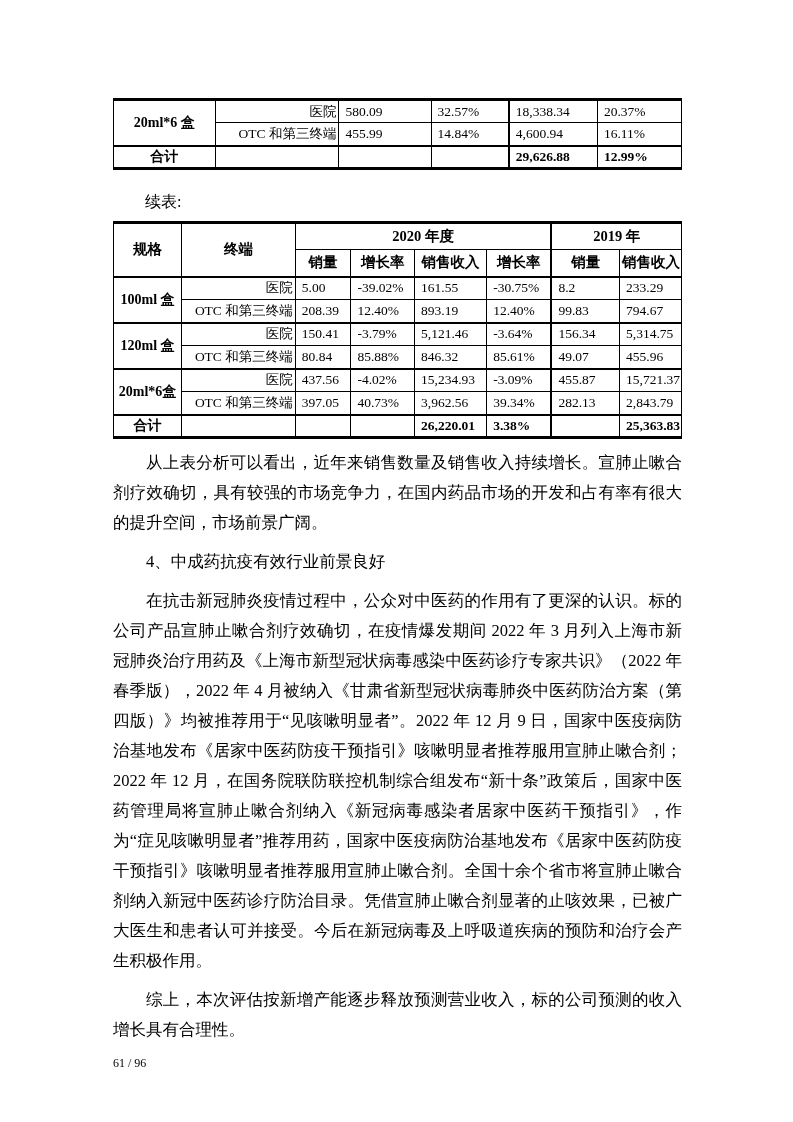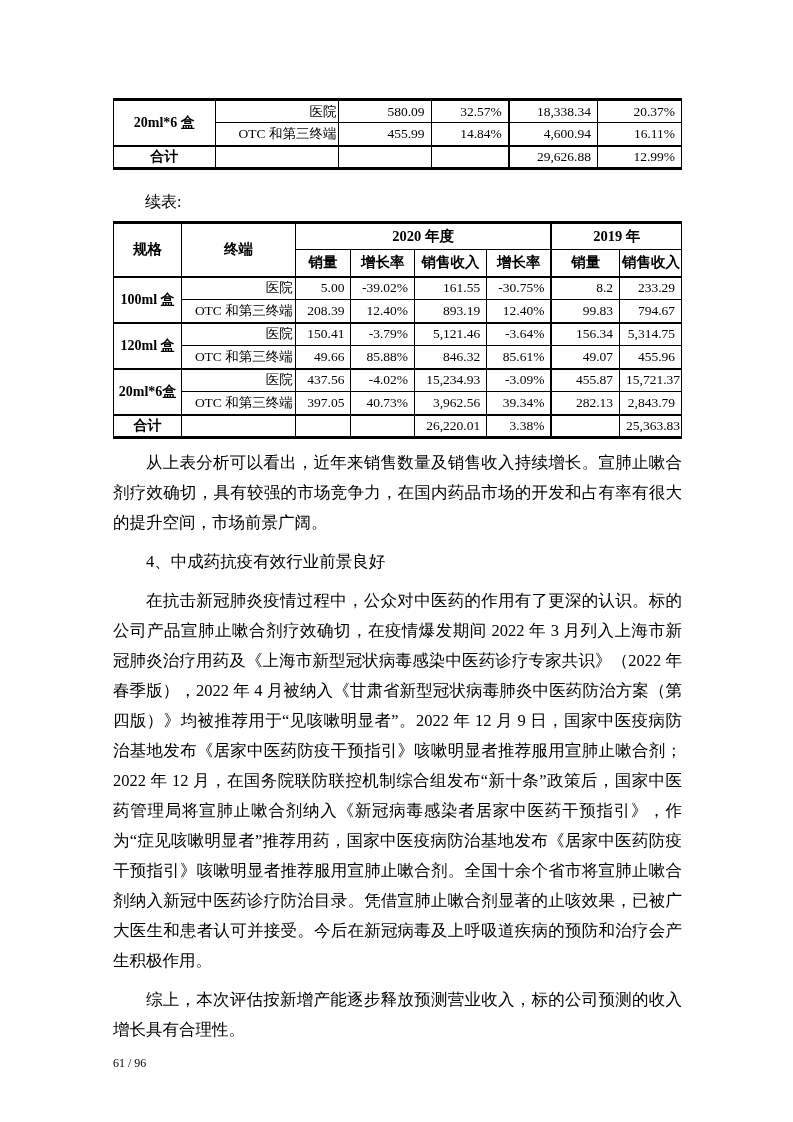--- a/index.html
+++ b/index.html
@@ -40,22 +40,22 @@
   }
   th {
     font-weight: bold;
     text-align: center;
     font-size: 14.5px;
     height: 27px;
     padding: 1px 2px;
   }
   .spec { font-weight: bold; text-align: center; font-size: 14px; padding: 1px 2px; }
   .term { text-align: right; padding: 1px 2px; }
-  .num  { text-align: right; }
-  .b    { font-weight: normal; }
+  .num  { text-align: left; }
+  .b    { font-weight: bold; }
   tr.sep td { border-top: 2px solid #000; }
   .ysep { border-left: 2px solid #000; }
 
   
   .cont-label {
     font-size: 16px;
     line-height: 24px;
     text-indent: 2em;
     margin: 20px 0 7px 0;
   }
@@ -178,21 +178,21 @@
           <td class="term">医院</td>
           <td class="num">150.41</td>
           <td class="num">-3.79%</td>
           <td class="num">5,121.46</td>
           <td class="num">-3.64%</td>
           <td class="num ysep">156.34</td>
           <td class="num">5,314.75</td>
         </tr>
         <tr>
           <td class="term">OTC 和第三终端</td>
-          <td class="num">49.66</td>
+          <td class="num">80.84</td>
           <td class="num">85.88%</td>
           <td class="num">846.32</td>
           <td class="num">85.61%</td>
           <td class="num ysep">49.07</td>
           <td class="num">455.96</td>
         </tr>
         <tr class="sep">
           <td class="spec" rowspan="2">20ml*6盒</td>
           <td class="term">医院</td>
           <td class="num">437.56</td>

